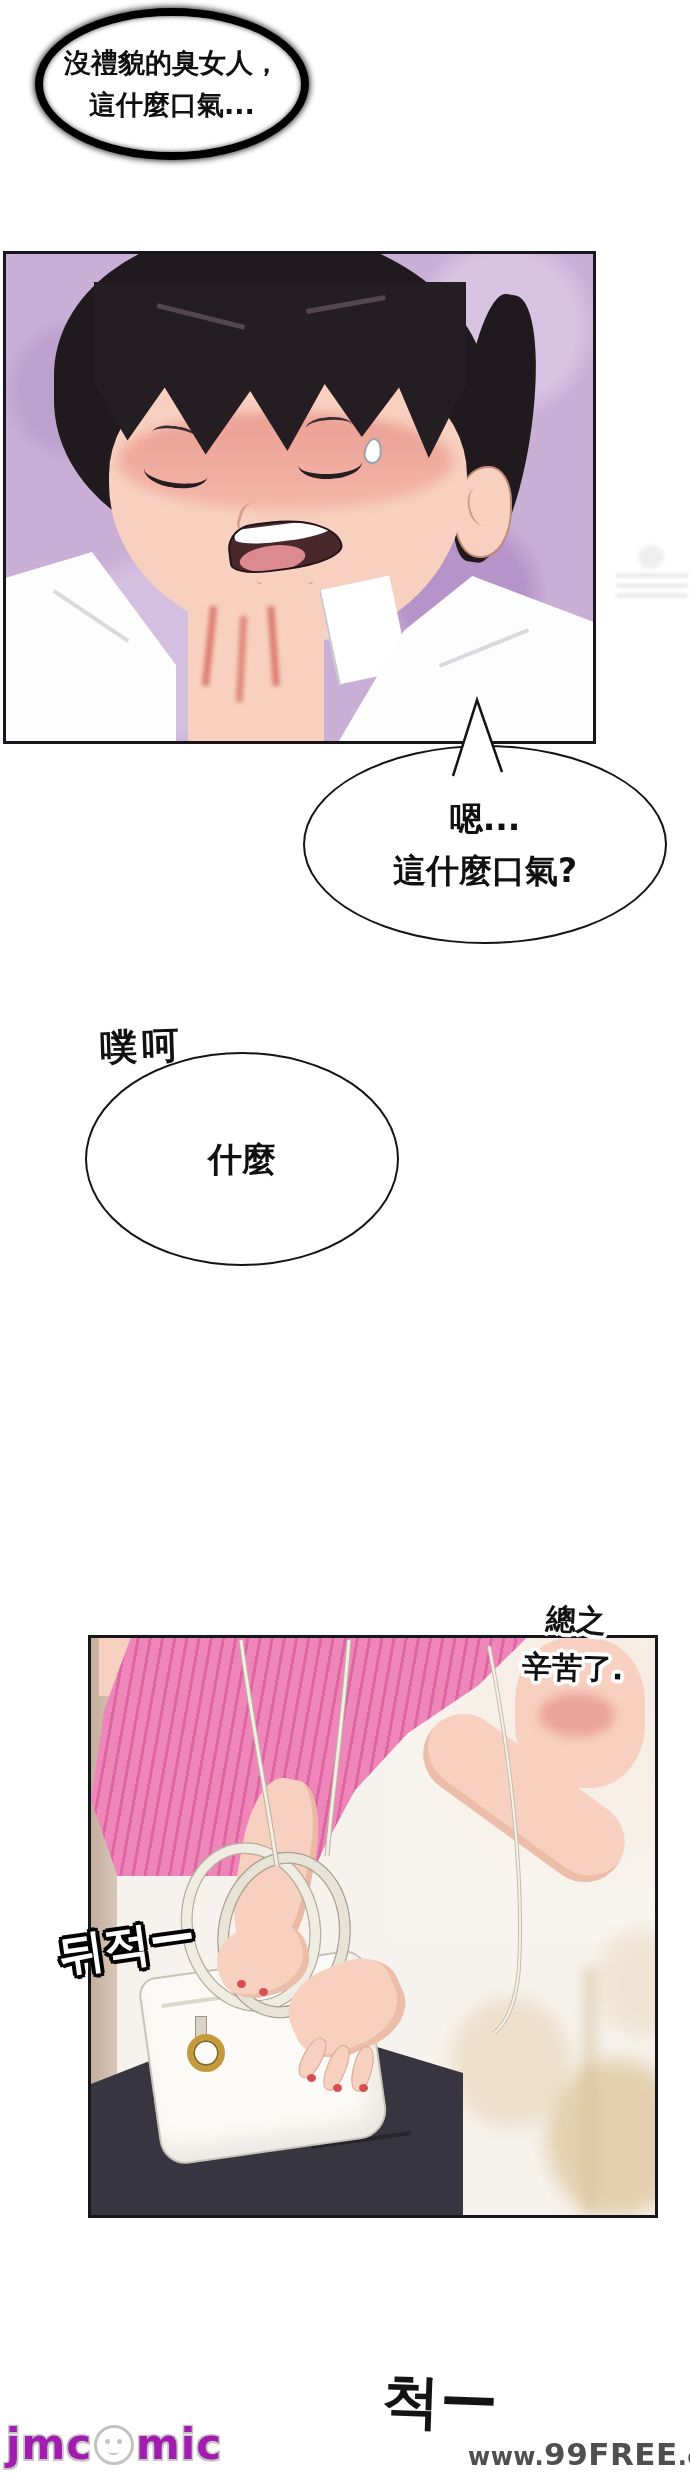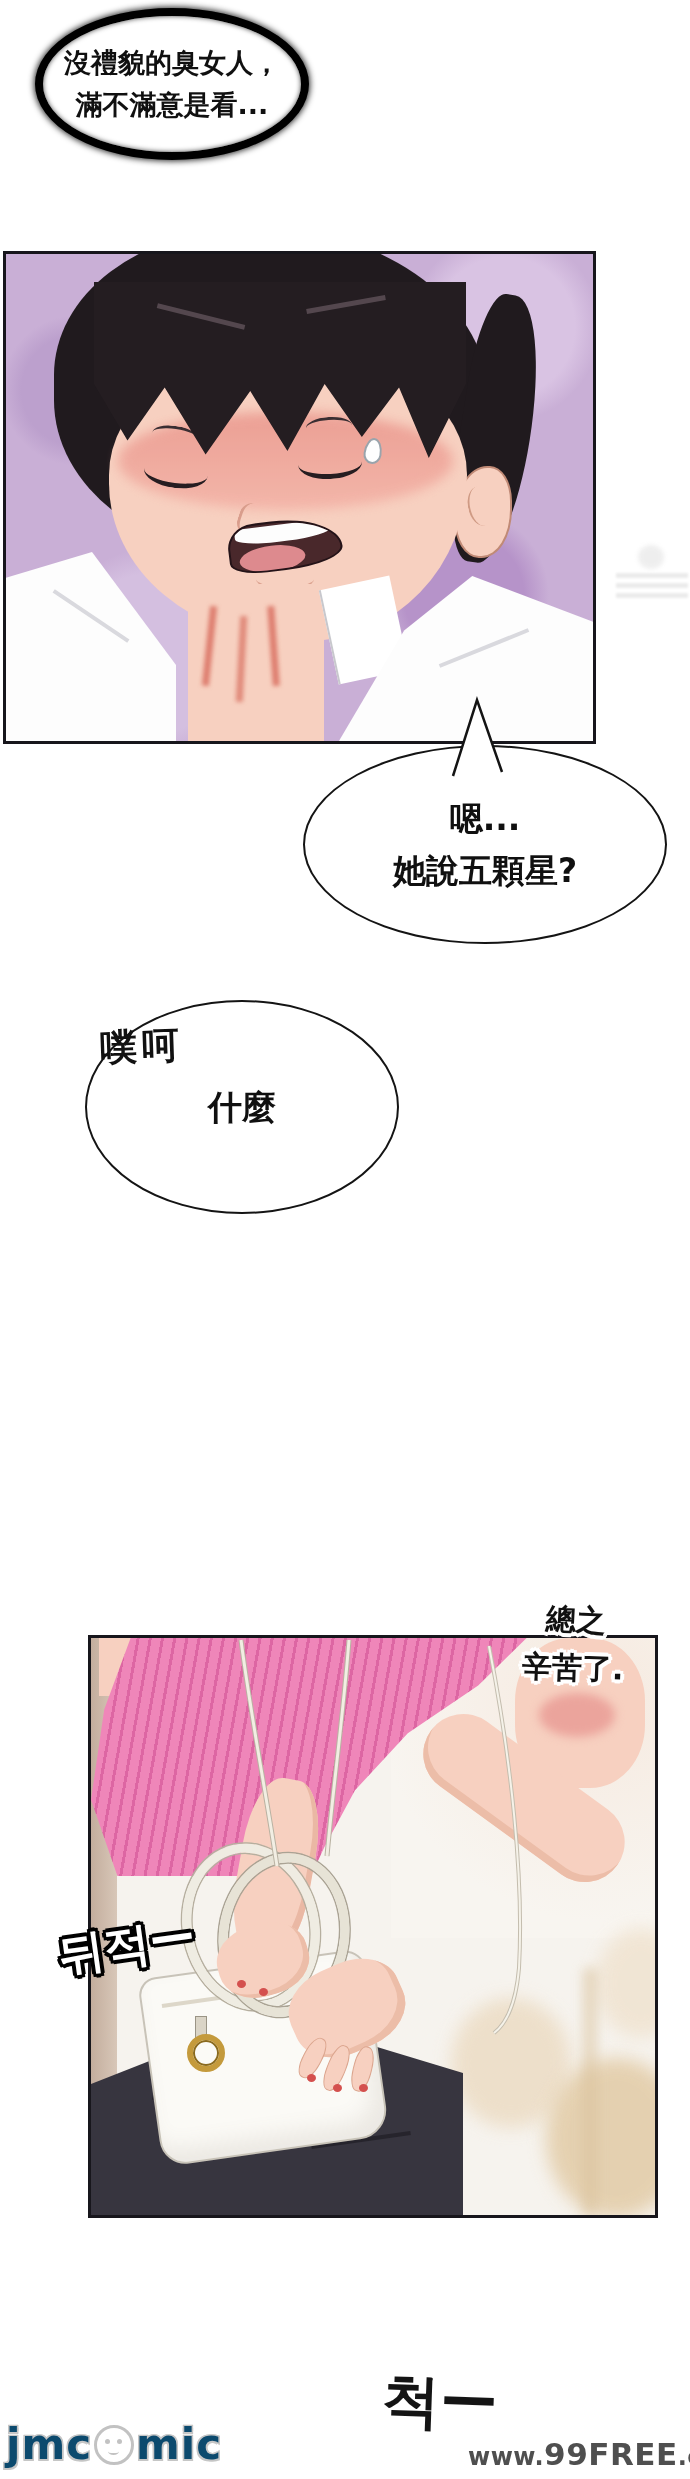--- a/index.html
+++ b/index.html
@@ -24,21 +24,21 @@
     background-image:radial-gradient(circle at 12% 28%, #bca0cd 0 55px, transparent 75px),
       radial-gradient(circle at 85% 15%, #d9c3e3 0 70px, transparent 95px),
       radial-gradient(circle at 78% 70%, #b693c9 0 60px, transparent 85px),
       radial-gradient(circle at 25% 82%, #d4bfe0 0 80px, transparent 105px),
       radial-gradient(circle at 55% 45%, #d0b7dc 0 90px, transparent 120px);}
   .skin{background:#f7d0c0;}
   
   .rib{background:repeating-linear-gradient(100deg,#ef86b9 0 9px,#dd66a3 9px 12px);}
   .bokeh{filter:blur(9px);opacity:.85;border-radius:50%;}
   
-  .jm{font-weight:bold;font-size:42px;letter-spacing:1px;color:#0c4a6e;
+  .jm{font-weight:bold;font-size:42px;letter-spacing:1px;color:#a21caf;
       -webkit-text-stroke:2.5px #c2c2c2;paint-order:stroke fill;
       text-shadow:-1.5px -1.5px 0 #c6c6c6,1.5px -1.5px 0 #c6c6c6,-1.5px 1.5px 0 #c6c6c6,1.5px 1.5px 0 #c6c6c6;}
   .site{font-weight:800;color:#4f4f4f;letter-spacing:.5px;}
 </style>
 </head>
 <body>
 
 <div id="page">
 
   <div class="panel" style="left:3px;top:251px;width:587px;height:487px;">
@@ -141,34 +141,34 @@
     <div class="abs skin" style="left:262px;top:408px;width:17px;height:44px;border:1.5px solid #dba58e;border-radius:45%;transform:rotate(14deg);z-index:5;"></div>
     <div class="abs" style="left:216px;top:436px;width:9px;height:8px;background:#d4504e;border-radius:50%;z-index:5;"></div>
     <div class="abs" style="left:242px;top:446px;width:9px;height:8px;background:#d4504e;border-radius:50%;z-index:5;"></div>
     <div class="abs" style="left:268px;top:446px;width:9px;height:8px;background:#d4504e;border-radius:50%;z-index:5;"></div>
     <div class="abs" style="left:146px;top:342px;width:9px;height:8px;background:#d4504e;border-radius:50%;z-index:5;"></div>
     <div class="abs" style="left:168px;top:350px;width:9px;height:8px;background:#d4504e;border-radius:50%;z-index:5;"></div>
   </div>
 
   <div class="bubble shout" style="left:35px;top:8px;width:258px;height:136px;font-size:27px;z-index:7;">
     <div class="ln">沒禮貌的臭女人，</div>
-    <div class="ln">滿不滿意是看...</div>
+    <div class="ln">這什麼口氣...</div>
   </div>
 
   <div class="bubble" style="left:303px;top:745px;width:360px;height:195px;font-size:33px;">
     <div class="ln">嗯...</div>
-    <div class="ln">她說五顆星?</div>
+    <div class="ln">這什麼口氣?</div>
   </div>
   <svg class="abs" style="left:0;top:0;width:690px;height:2479px;z-index:7;pointer-events:none;" viewBox="0 0 690 2479">
     <path d="M453 776 L477 700 L502 772" fill="#ffffff" stroke="#141414" stroke-width="2.5"></path>
   </svg>
 
   <div class="hand" style="left:100px;top:1022px;font-size:37px;letter-spacing:5px;transform:rotate(-2deg);">噗呵</div>
 
-  <div class="bubble" style="left:85px;top:1000px;width:310px;height:210px;font-size:34px;">
+  <div class="bubble" style="left:85px;top:1052px;width:310px;height:210px;font-size:34px;">
     <div class="ln">什麼</div>
   </div>
 
 
   <div class="hand white-out" style="left:546px;top:1600px;font-size:30px;transform:rotate(3deg);">總之</div>
   <div class="hand white-out" style="left:522px;top:1648px;font-size:30px;transform:rotate(2deg);">辛苦了.</div>
 
   <div class="hand black-out" style="left:58px;top:1916px;font-size:46px;transform:rotate(-8deg);z-index:9;">뒤적ー</div>
 
   <div class="hand" style="left:382px;top:2364px;font-size:58px;color:#141414;transform:rotate(2deg);">척ー</div>

